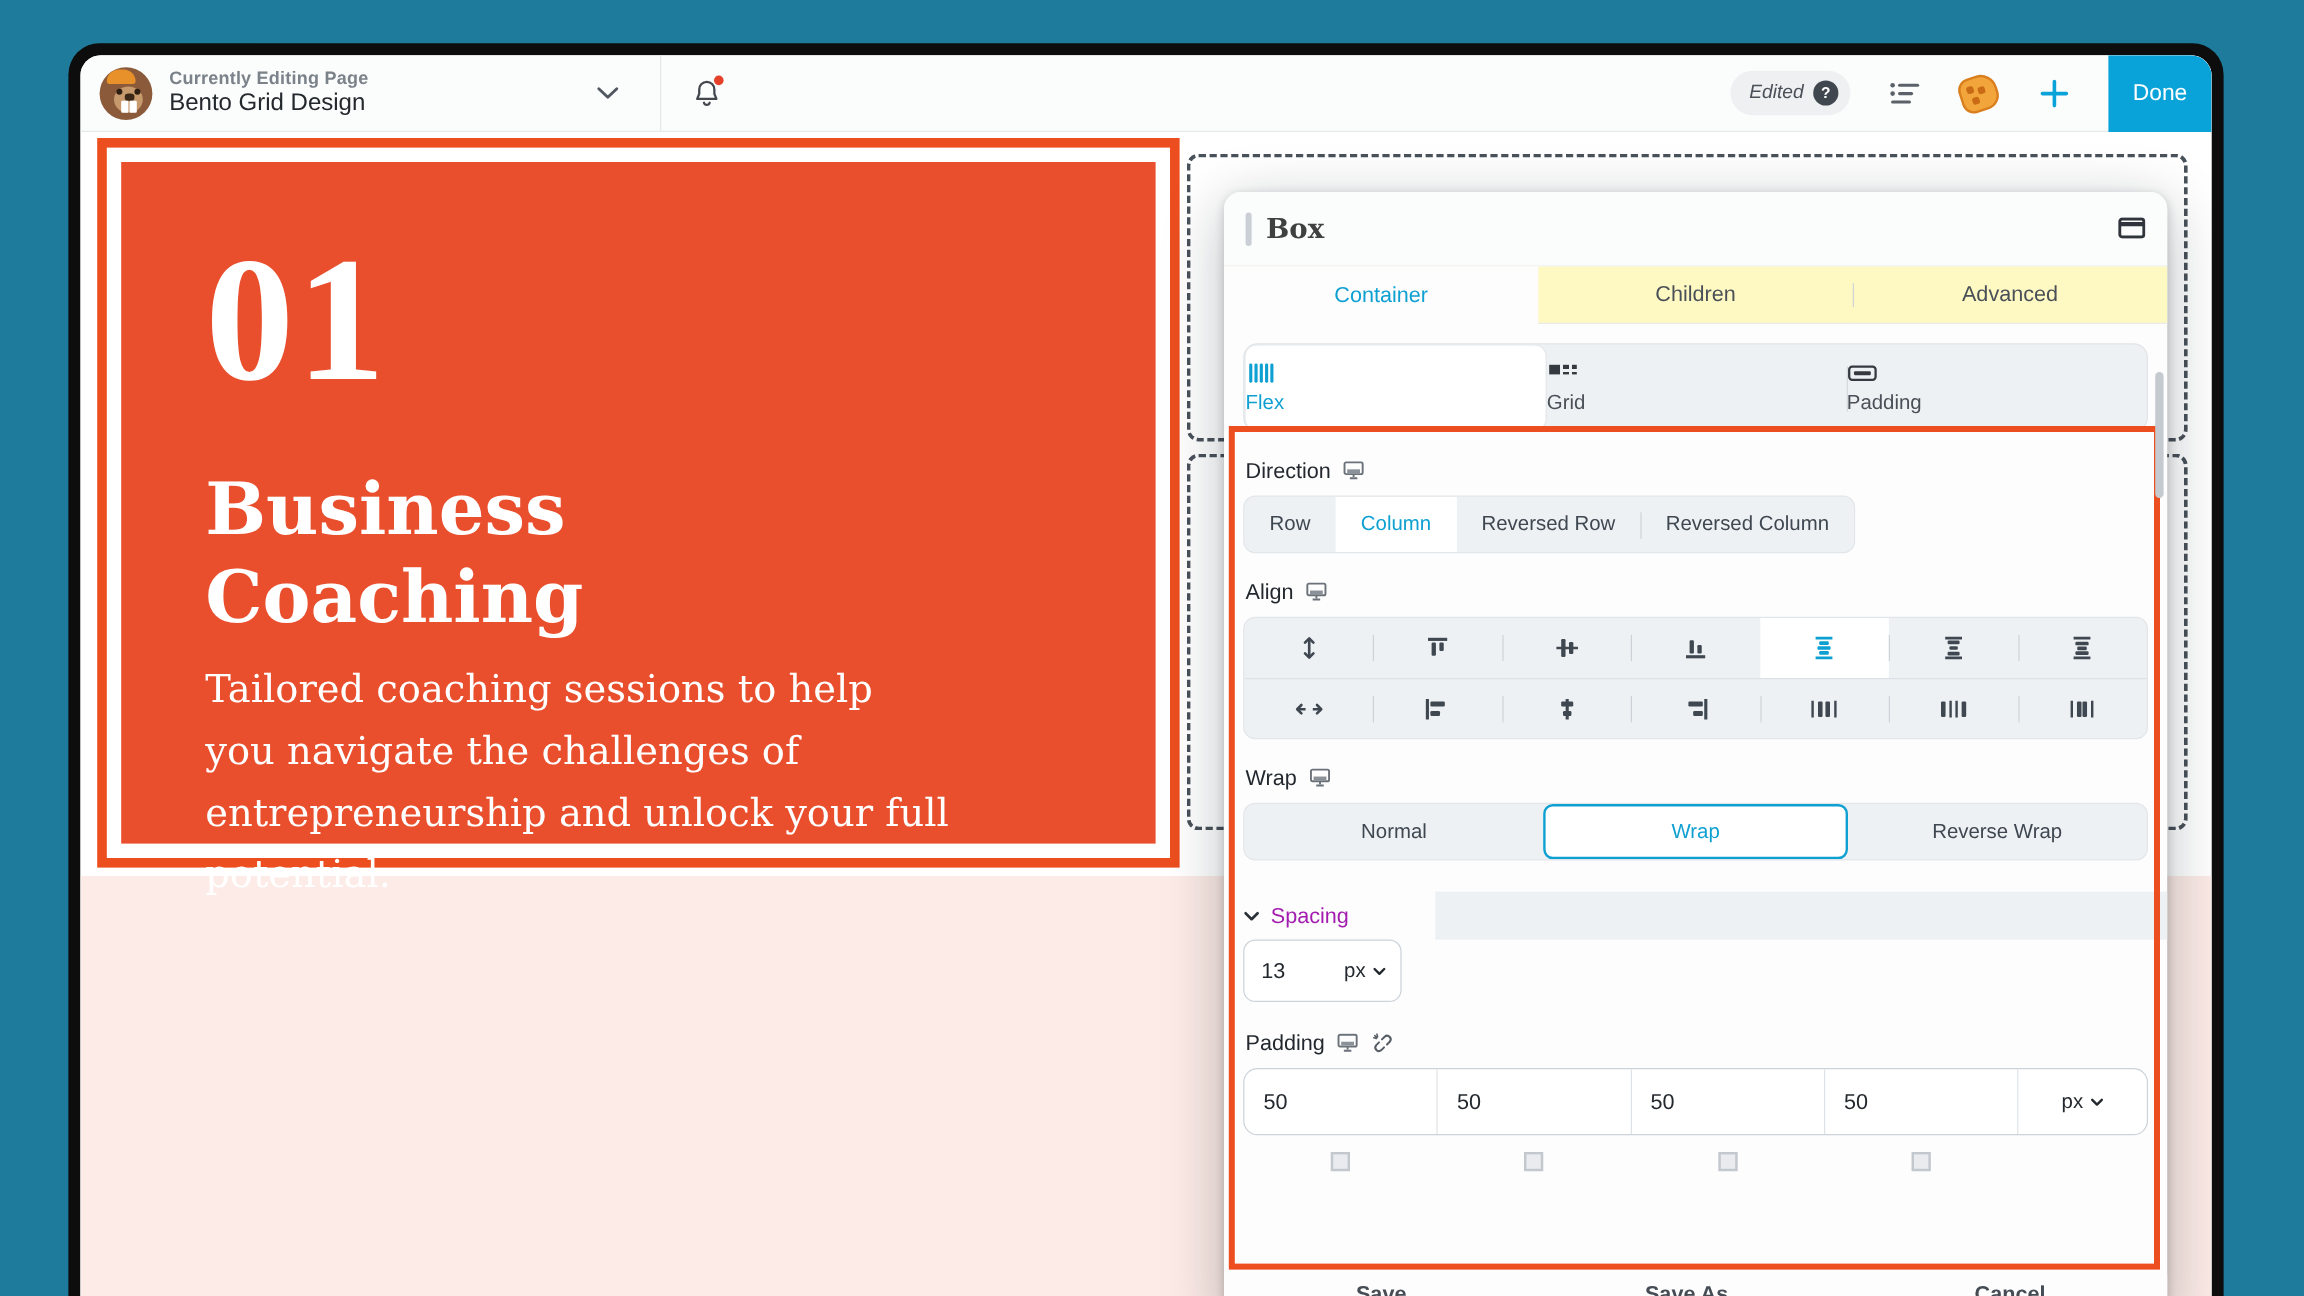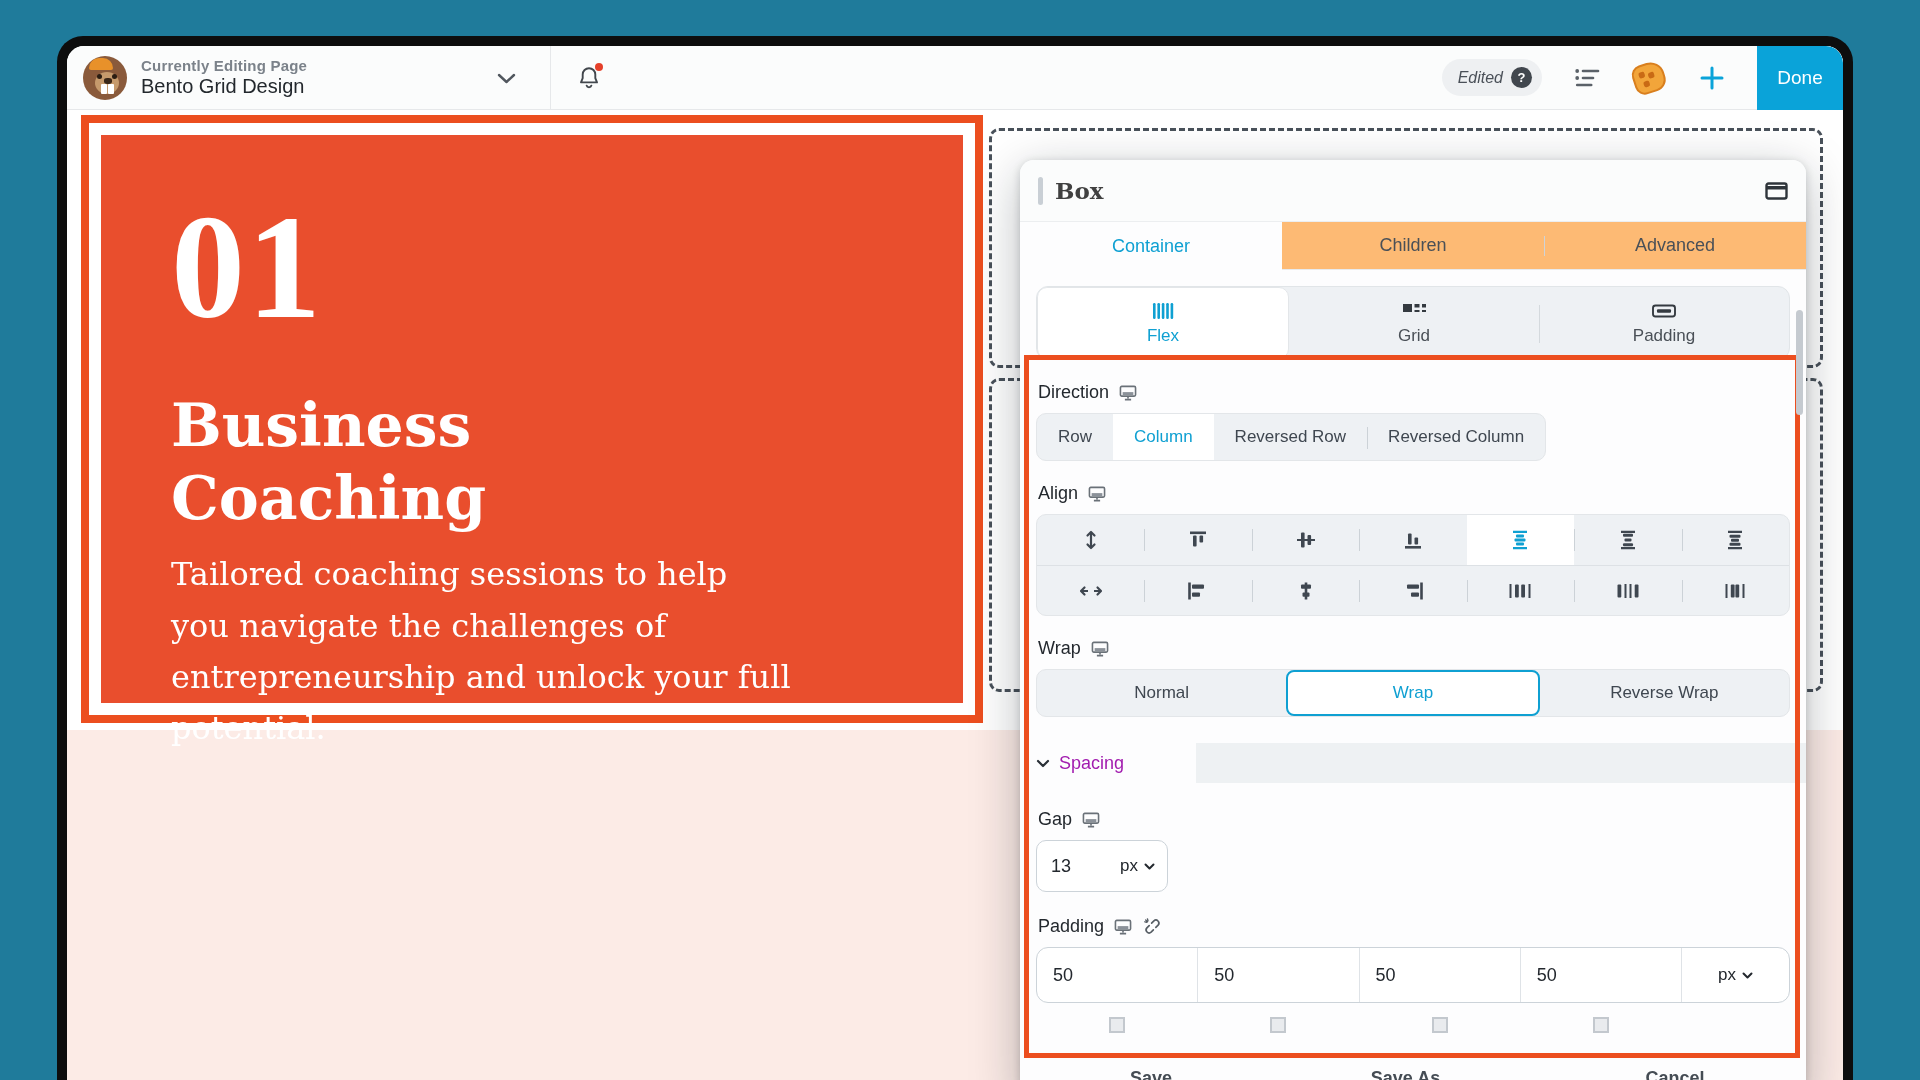--- a/index.html
+++ b/index.html
@@ -58,31 +58,31 @@
 
   
   .panel { position:absolute; left:953px; top:50px; width:786px; height:940px; background:#fdfdfe;
            border-radius:14px; box-shadow:0 12px 50px rgba(10,20,30,.28), 0 2px 8px rgba(10,20,30,.18); }
   .panel-header { position:relative; height:62px; display:flex; align-items:center; padding:0 18px;
                   border-bottom:1px solid #eceef0; background:#fbfcfc; border-radius:14px 14px 0 0; }
   .accent-bar { width:5px; height:28px; border-radius:3px; background:#c9cfd5; margin-right:12px; }
   .panel-title { font-family:"DejaVu Serif", serif; font-weight:bold; font-size:23px; color:#404040; }
   .panel-window-icon { margin-left:auto; }
 
-  .tabs { display:flex; height:48px; background:#fdba74; }
+  .tabs { display:flex; height:48px; background:#fef9c3; }
   .tab { flex:1; display:flex; align-items:center; justify-content:center; font-size:18px; color:#4a5057;
          position:relative; cursor:pointer; border-bottom:1px solid #e8eaec; }
   .tab.active { background:#fdfdfe; color:#0fa0d2; border-bottom:none; }
   .tab .tab-sep { position:absolute; left:0; top:14px; width:1px; height:20px; background:#cfd3d7; }
 
   .panel-body { padding:16px; position:relative; }
 
   
   .modes { display:flex; background:#eef1f4; border:1px solid #e1e5e8; border-radius:12px; height:74px; overflow:hidden; }
-  .mode { flex:1; display:flex; flex-direction:column; align-items:center; justify-content:center; gap:5px;
+  .mode { flex:1; display:flex; flex-direction:column; justify-content:center; gap:5px;
           font-size:17px; color:#4a5057; position:relative; cursor:pointer; }
   .mode .mode-sep { position:absolute; left:0; top:18px; width:1px; height:38px; background:#d4d9dd; }
   .mode.active { background:#ffffff; border:1px solid #e3e6e9; border-radius:10px; color:#0fa0d2; }
   .mode svg { display:block; }
 
   .group-label-row { display:flex; align-items:center; gap:10px; margin:22px 2px 10px 2px; }
   .group-label { font-size:18px; color:#23282e; }
 
   
   .segs { display:inline-flex; background:#eef1f4; border:1px solid #e3e6e9; border-radius:10px; height:48px; overflow:hidden; }
@@ -457,28 +457,20 @@
             <div class="section-header">
               <div class="gray-band"></div>
               <div class="hd">
                 <svg width="14" height="9" viewBox="0 0 14 9">
                     <path d="M2 2l5 5 5-5" fill="none" stroke="#2b3138" stroke-width="2.2" stroke-linecap="round" stroke-linejoin="round"></path>
                   </svg>
                 <span class="section-title">Spacing</span>
               </div>
             </div>
 
-            <div class="group-label-row" style="margin-top:26px;">
-              <span class="group-label">Gap</span>
-              <span class="mon-icon"><svg width="18" height="16" viewBox="0 0 20 18">
-                    <rect x="1.5" y="1.5" width="17" height="11" rx="1.5" fill="none" stroke="#6a7178" stroke-width="1.8"></rect>
-                    <rect x="4" y="8" width="12" height="3.5" fill="#8b9199"></rect>
-                    <path d="M10 13v2.2M6.5 16.4h7" stroke="#6a7178" stroke-width="1.8"></path>
-                  </svg></span>
-            </div>
             <div class="gap-input">
               <span class="val">13</span>
               <span class="unit">
                 <span>px</span>
                 <svg width="11" height="7" viewBox="0 0 11 7">
                     <path d="M1.5 1.5l4 4 4-4" fill="none" stroke="#23282e" stroke-width="2" stroke-linecap="round" stroke-linejoin="round"></path>
                   </svg>
               </span>
             </div>
 

